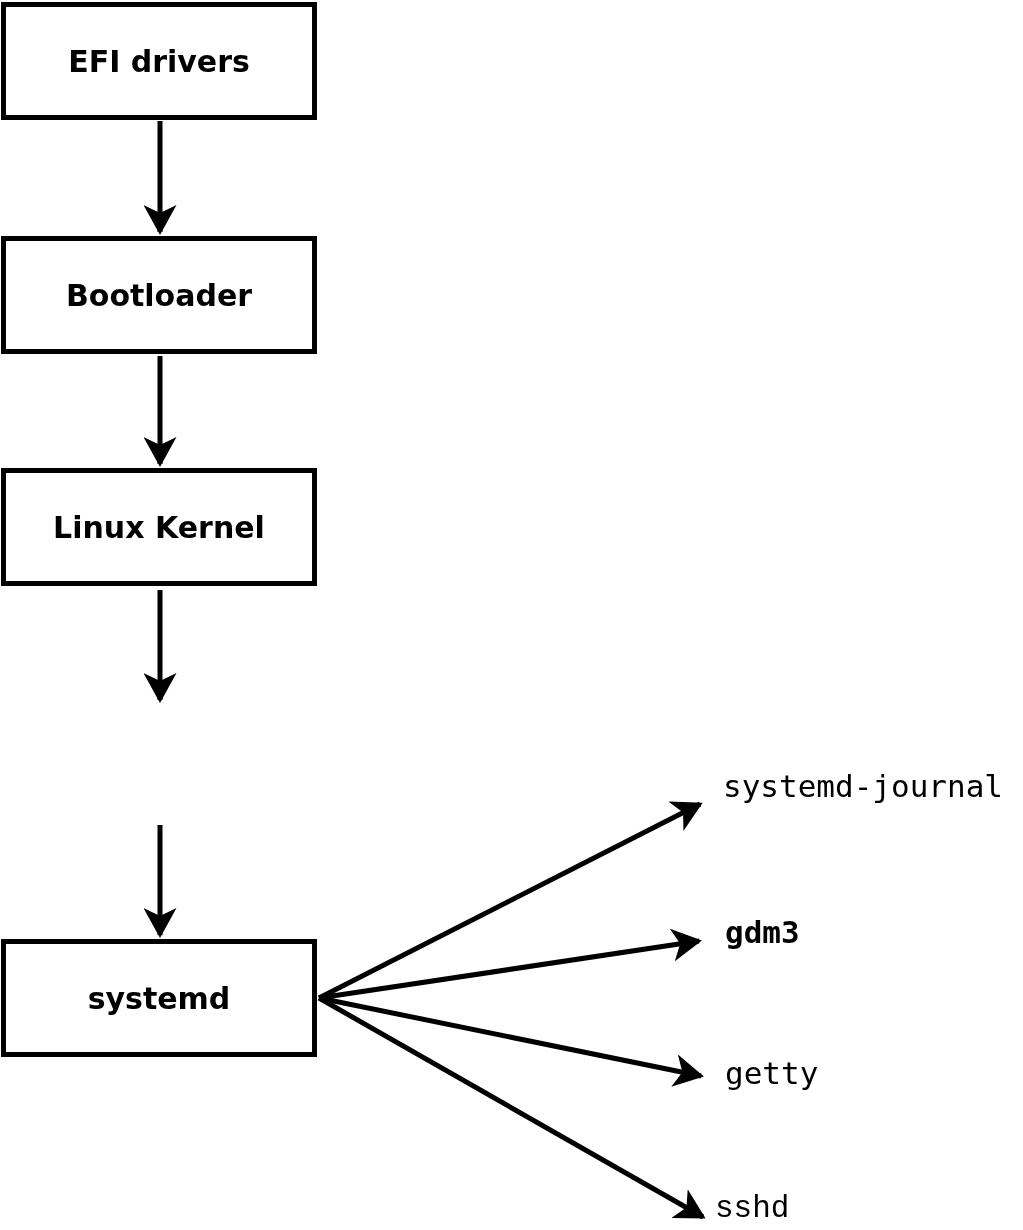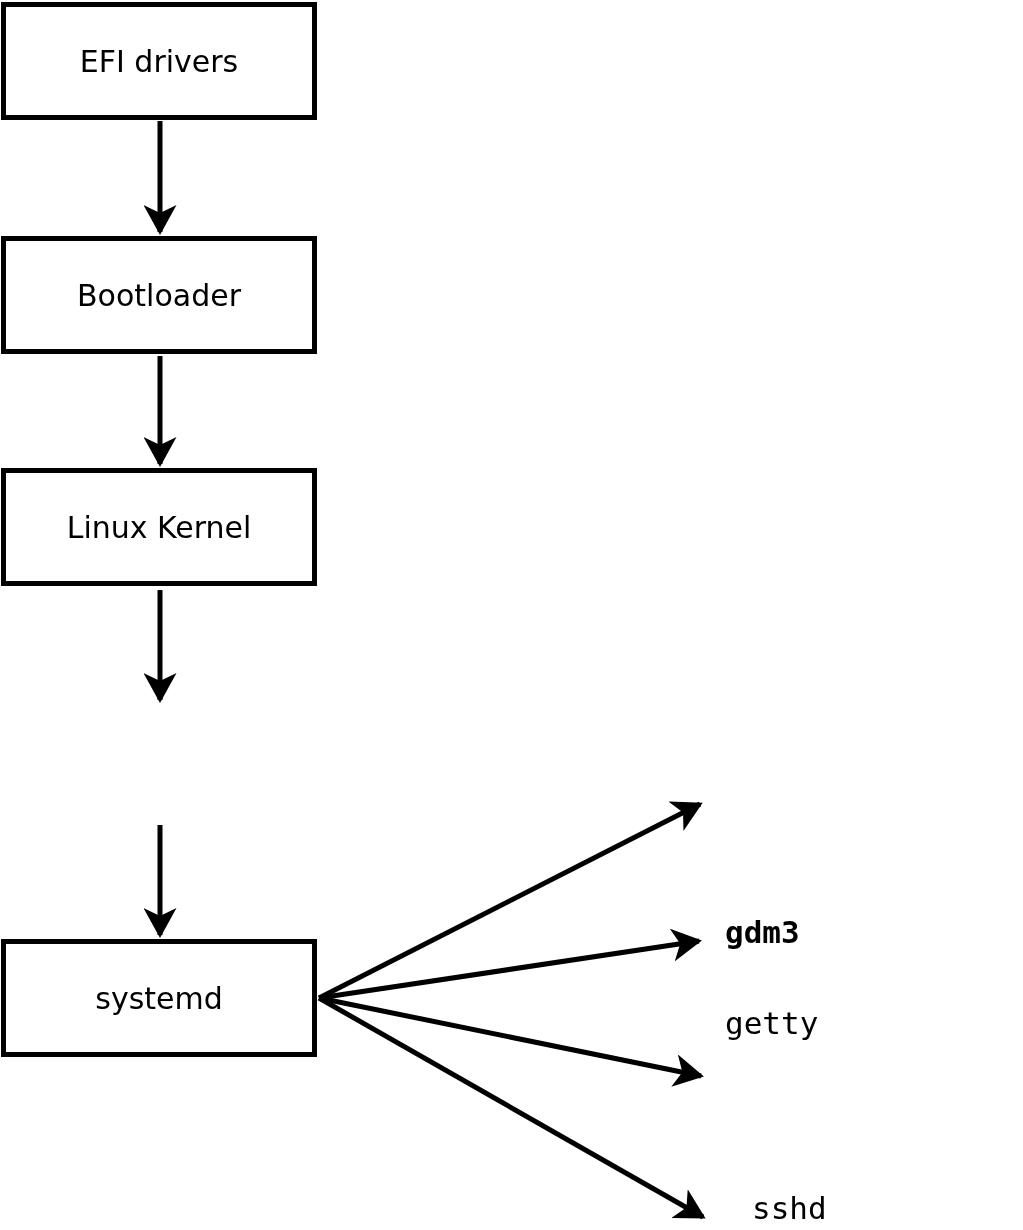--- a/index.html
+++ b/index.html
@@ -27,41 +27,42 @@
     border: 5px solid var(--line);
     background: var(--box-fill);
     display: flex;
     align-items: center;
     justify-content: center;
   }
   .node-label {
     font-size: 30px;
     color: var(--text);
     white-space: nowrap;
+    font-weight: bold;
   }
   .caption {
     position: absolute;
     left: 558px;
     top: 159px;
     font-size: 30px;
     white-space: nowrap;
     color: var(--text);
   }
   .svc-label {
     position: absolute;
     font-family: "DejaVu Sans Mono", monospace;
     font-size: 31px;
     line-height: 1;
     white-space: nowrap;
     color: var(--text);
   }
   #svc-0 { left: 723px; top: 771px; }
   #svc-1 { left: 725px; top: 917px; font-weight: bold; }
-  #svc-2 { left: 725px; top: 1008px; }
-  #svc-3 { left: 752px; top: 1193px; }
+  #svc-2 { left: 725px; top: 1058px; }
+  #svc-3 { left: 715px; top: 1193px; font-family: Liberation Mono, monospace; }
   .arrows-layer {
     position: absolute;
     left: 0; top: 0;
     width: 1023px;
     height: 1230px;
     pointer-events: none;
   }
   .arrows-layer line { stroke: var(--line); stroke-width: 5; }
   .arrows-layer marker polygon { fill: var(--line); }
 </style>
@@ -77,20 +78,21 @@
     <span class="node-label">Bootloader</span>
   </div>
   <div class="node" style="top: 468px;">
     <span class="node-label">Linux Kernel</span>
   </div>
   <div class="node" style="top: 939px;">
     <span class="node-label">systemd</span>
   </div>
 
 
+  <div class="svc-label" id="svc-0">systemd-journal</div>
   <div class="svc-label" id="svc-1">gdm3</div>
   <div class="svc-label" id="svc-2">getty</div>
   <div class="svc-label" id="svc-3">sshd</div>
 
   <svg class="arrows-layer" viewBox="0 0 1023 1230" xmlns="http://www.w3.org/2000/svg">
     <defs>
       <marker id="arrowhead" viewBox="0 0 30 33" markerUnits="userSpaceOnUse" markerWidth="30" markerHeight="33" refX="27" refY="16.5" orient="auto">
         <polygon points="0,0 30,16.5 0,33 8,16.5"></polygon>
       </marker>
     </defs>

